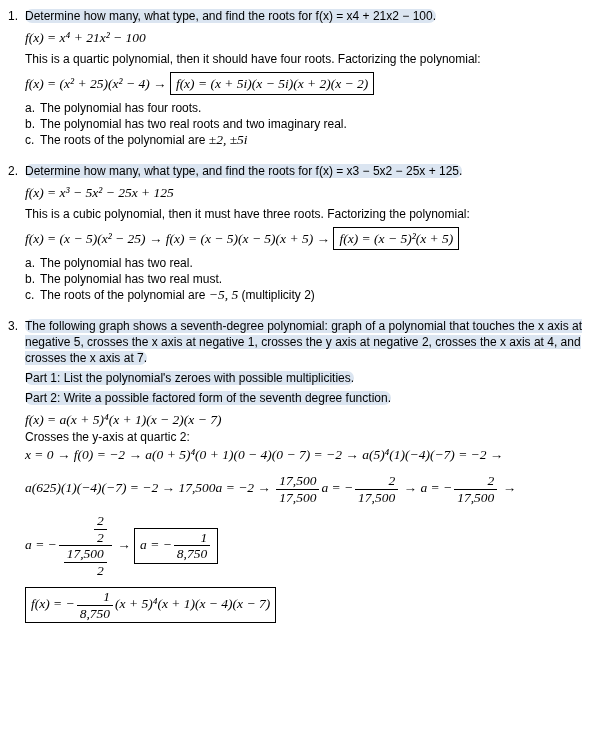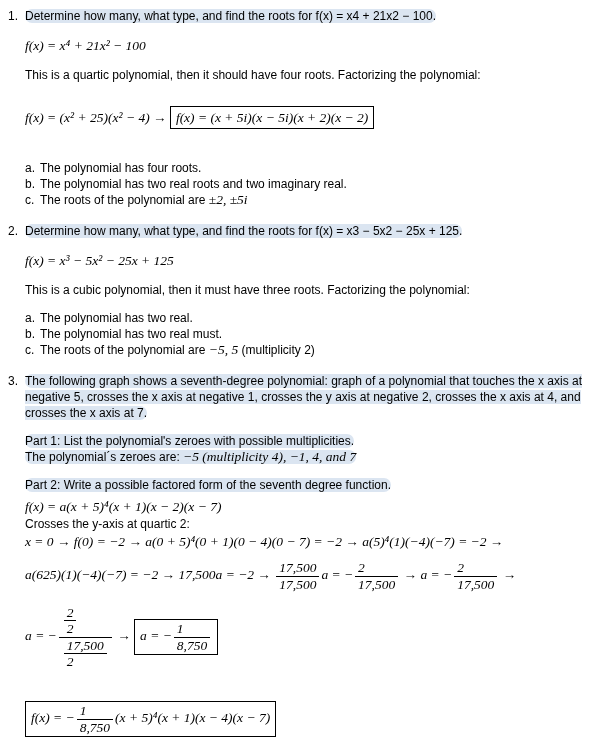--- a/index.html
+++ b/index.html
@@ -25,36 +25,36 @@
     font-style: italic;
     font-size: 13.5px;
   }
   .math.line { line-height: 19px; }
 
   .hl { background: var(--hl, #dbe5f1); border-radius: 7px; }
 
   .s2 { margin-top: 9px; }
   .s4 { margin-top: 4px; }
   .s8 { margin-top: 8px; }
-  .s12 { margin-top: 12px; }
+  .s12 { margin-top: 4px; }
 
   .ansline { display: flex; line-height: 16px; }
   .anslabel { flex: 0 0 15px; }
 
   .eqbox {
     display: inline-block;
     border: 1px solid #000;
     padding: 1px 5px;
-    margin: 19px 0;
+    margin: 1px 0;
   }
 
   .frac {
     display: inline-block;
     vertical-align: middle;
-    text-align: left;
+    text-align: right;
     margin: 0 2px;
     line-height: 1.15;
   }
   .fnum { display: block; padding: 0 3px; }
   .fden { display: block; border-top: 1px solid #000; padding: 0 3px; }
 </style>
 </head>
 <body>
 
 <div class="page">
@@ -86,20 +86,21 @@
   </section>
 
   <section class="problem">
     <div class="pnum">2.</div>
     <div class="pbody">
       <div class="line">
         <span class="hl">Determine how many, what type, and find the roots for f(x) = x3 − 5x2 − 25x + 125.</span>
       </div>
       <div class="line math s12">f(x) = x³ − 5x² − 25x + 125</div>
       <div class="line s12">This is a cubic polynomial, then it must have three roots. Factorizing the polynomial:</div>
+      <div class="line math s4">f(x) = (x − 5)(x² − 25) → f(x) = (x − 5)(x − 5)(x + 5) → <span class="eqbox">f(x) = (x − 5)²(x + 5)</span></div>
       <div class="answers s12">
         <div class="ansline">
           <span class="anslabel">a.</span>
           <span><span>The polynomial has two real.</span><span class="math"></span><span></span></span>
         </div>
         <div class="ansline">
           <span class="anslabel">b.</span>
           <span><span>The polynomial has two real must.</span><span class="math"></span><span></span></span>
         </div>
         <div class="ansline">
@@ -112,23 +113,20 @@
 
   <section class="problem">
     <div class="pnum">3.</div>
     <div class="pbody">
       <div class="line">
         <span class="hl">The following graph shows a seventh-degree polynomial: graph of a polynomial that touches the x axis at negative 5, crosses the x axis at negative 1, crosses the y axis at negative 2, crosses the x axis at 4, and crosses the x axis at 7.</span>
       </div>
       <div class="line s12">
         <span class="hl">Part 1: List the polynomial's zeroes with possible multiplicities.</span>
       </div>
-      <div class="line">
-        <span class="hl"><span>The polynomial´s zeroes are: </span><span class="math">−5 (multiplicity 4), −1, 4, and 7</span></span>
-      </div>
       <div class="line s12">
         <span class="hl">Part 2: Write a possible factored form of the seventh degree function.</span>
       </div>
       <div class="line math s4">f(x) = a(x + 5)⁴(x + 1)(x − 2)(x − 7)</div>
       <div class="line">Crosses the y-axis at quartic 2:</div>
       <div class="line math">x = 0 → f(0) = −2 → a(0 + 5)⁴(0 + 1)(0 − 4)(0 − 7) = −2 → a(5)⁴(1)(−4)(−7) = −2 →</div>
       <div class="line math s2">a(625)(1)(−4)(−7) = −2 → 17,500a = −2 → <span class="frac"><span class="fnum">17,500</span><span class="fden">17,500</span></span>a = −<span class="frac"><span class="fnum">2</span><span class="fden">17,500</span></span> → a = −<span class="frac"><span class="fnum">2</span><span class="fden">17,500</span></span> →</div>
       <div class="line math s8">a = −<span class="frac"><span class="fnum"><span class="frac"><span class="fnum">2</span><span class="fden">2</span></span></span><span class="fden"><span class="frac"><span class="fnum">17,500</span><span class="fden">2</span></span></span></span> → <span class="eqbox">a = −<span class="frac"><span class="fnum">1</span><span class="fden">8,750</span></span></span></div>
       <div class="line math s8"><span class="eqbox">f(x) = −<span class="frac"><span class="fnum">1</span><span class="fden">8,750</span></span>(x + 5)⁴(x + 1)(x − 4)(x − 7)</span></div>
     </div>

